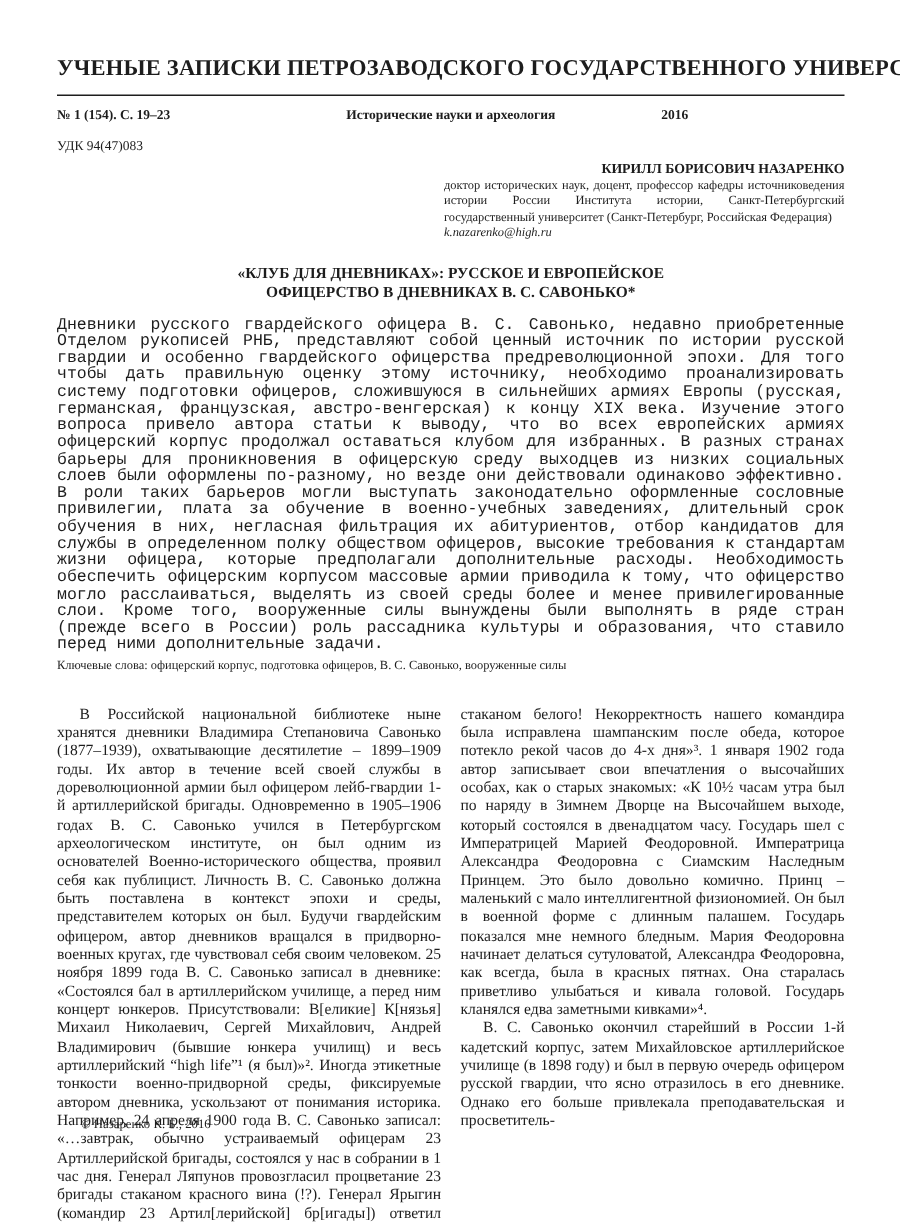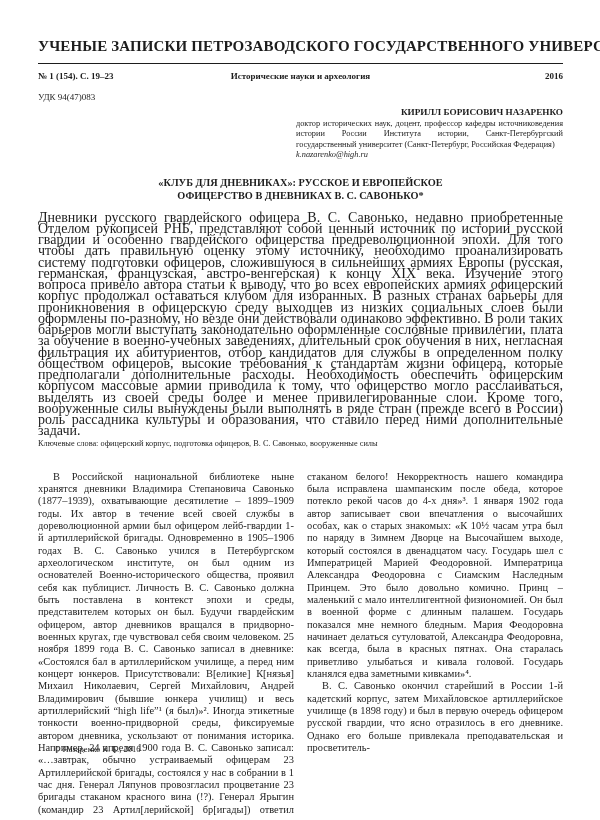--- a/index.html
+++ b/index.html
@@ -12,28 +12,28 @@
     position: relative; overflow: hidden;
   }
   .journal-header {
     text-align: center; font-weight: bold; font-size: 15px;
     letter-spacing: 0.15px; margin-bottom: 8px; white-space: nowrap;
   }
   .header-divider { border: 0; border-top: 1.5px solid #1d1d1d; margin: 0 0 7px 0; }
   .info-row { display: flex; align-items: baseline; font-weight: bold; font-size: 9px; margin-bottom: 11px; gap: 18px; }
   .info-left  { flex: 1; text-align: left; white-space: nowrap; }
   .info-center{ flex: 2; text-align: center; white-space: nowrap; }
-  .info-right { flex: 1; text-align: right; }
+  .info-right { flex: 1; }
   .udc { font-size: 9px; margin-bottom: 5px; }
   .author-block { width: 267px; margin-left: auto; font-size: 8.3px; line-height: 10.5px; }
   .author-name { font-weight: bold; font-size: 9.2px; text-align: right; margin-bottom: 1px; white-space: nowrap; }
   .author-affiliation { text-align: justify; }
   .author-email { font-style: italic; }
   .article-title { margin-top: 15px; text-align: center; font-weight: bold; font-size: 10.3px; line-height: 13.5px; }
-  .abstract { margin-top: 9px; font-size: 14px; line-height: 11.25px; text-align: justify; }
+  .abstract { margin-top: 9px; font-size: 11px; line-height: 11.25px; text-align: justify; font-family: Liberation Mono, monospace; }
   .keywords { font-size: 8.3px; margin-top: 2px; }
   .article-body {
     margin-top: 23px;
     column-count: 2; column-gap: 13px; column-fill: auto;
     height: 346px; overflow: hidden;
     font-size: 10.4px; line-height: 12.35px; text-align: justify;
   }
   .body-para { margin: 0; text-indent: 15px; }
   .copyright { position: absolute; left: 54px; top: 744px; font-size: 8.5px; }
 </style>

